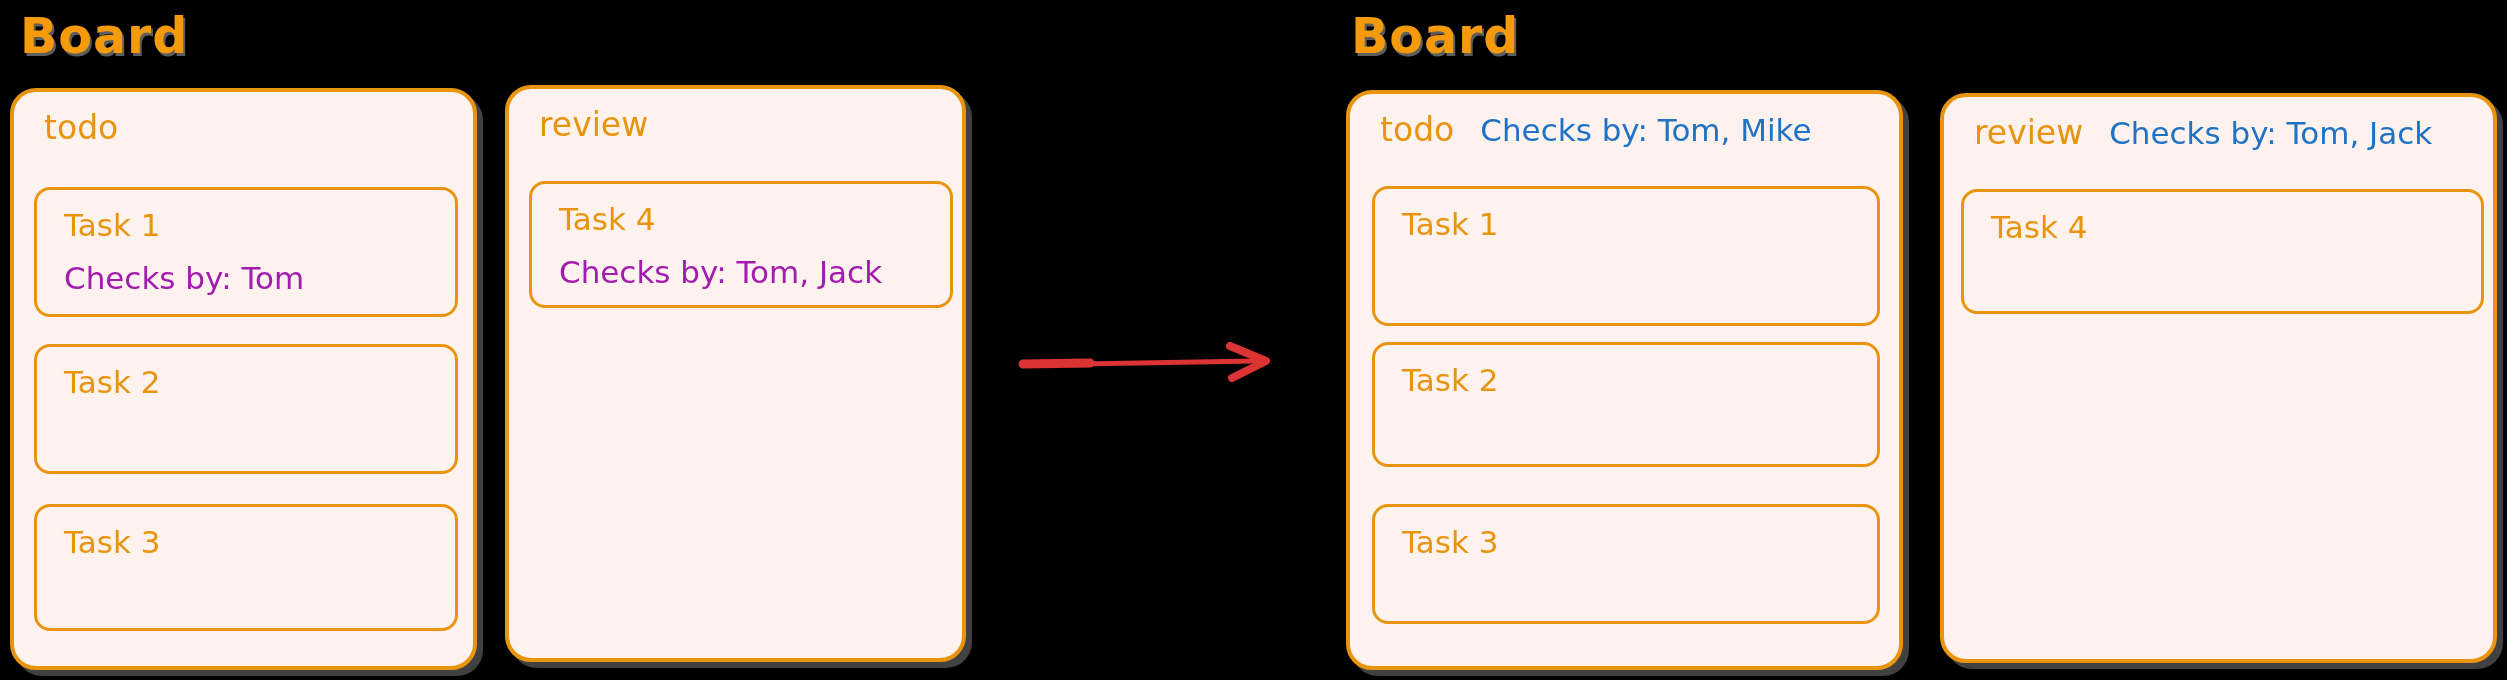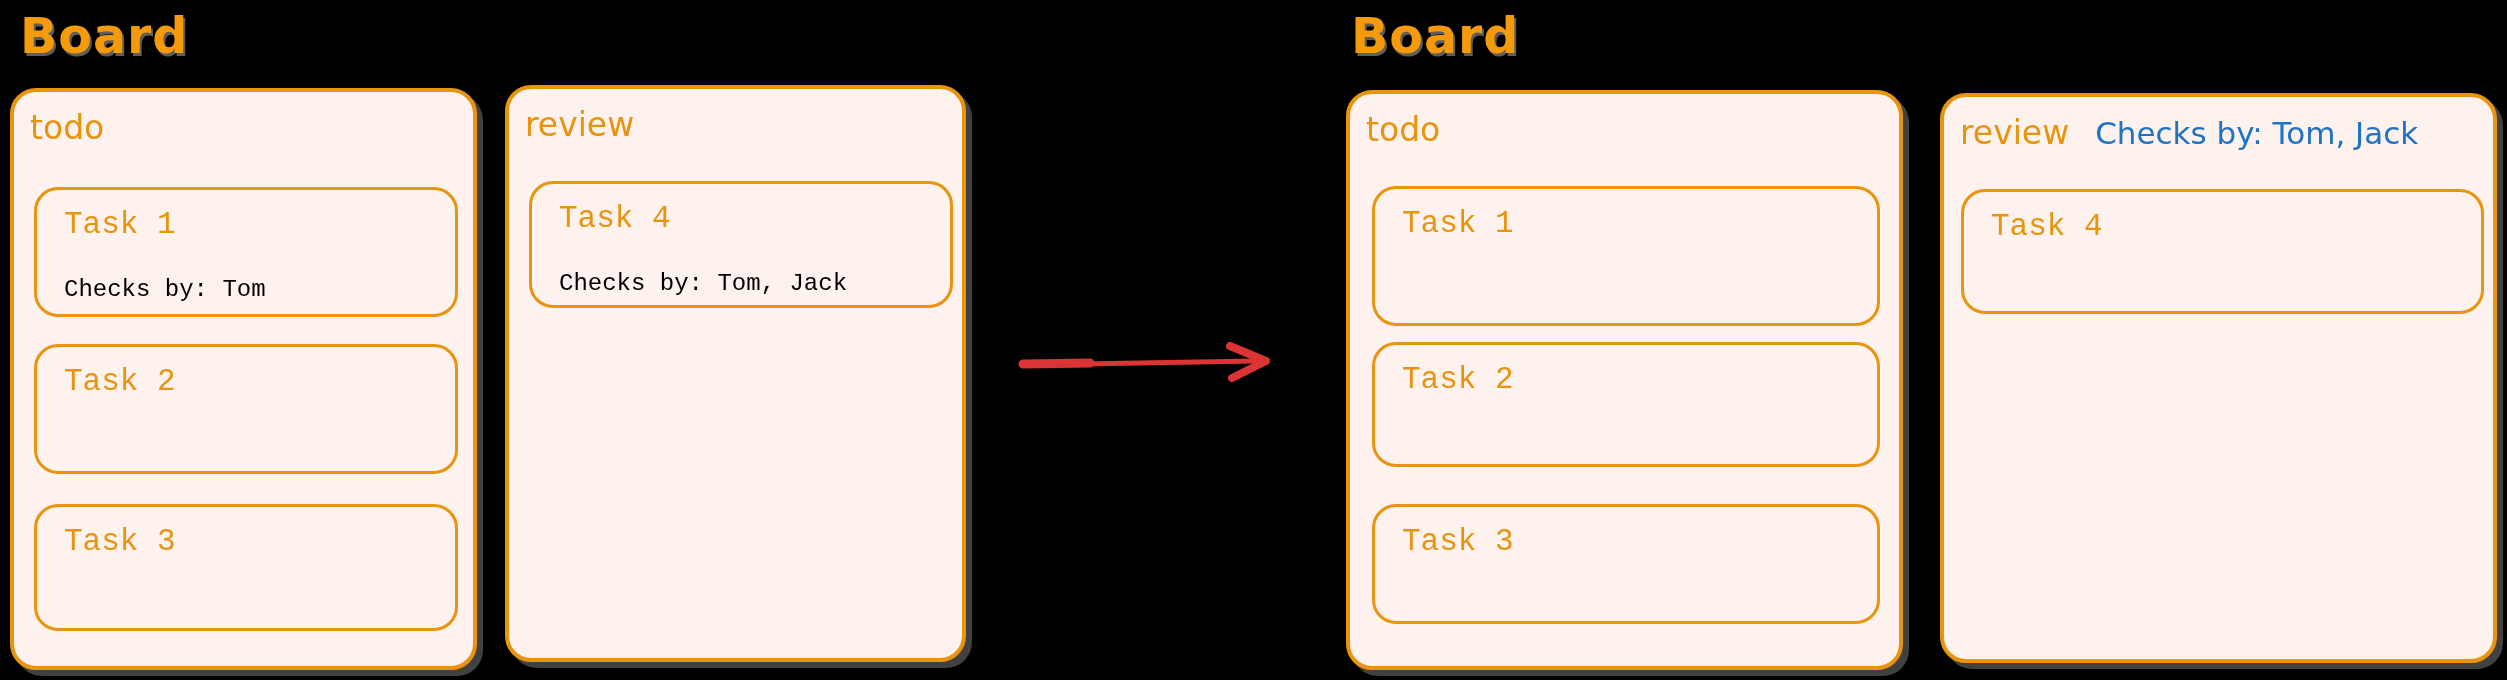--- a/index.html
+++ b/index.html
@@ -30,41 +30,40 @@
     box-shadow: 6px 6px 0 rgba(130,130,130,0.5);
     box-sizing: border-box;
   }
   .c11 { left: 10px;   top: 88px; width: 467px; height: 582px; }
   .c12 { left: 505px;  top: 85px; width: 461px; height: 577px; }
   .c21 { left: 1346px; top: 90px; width: 557px; height: 580px; }
   .c22 { left: 1940px; top: 93px; width: 557px; height: 570px; }
 
   .col-header {
     position: absolute;
-    left: 16px; top: 16px; right: 16px;
+    left: 30px; top: 16px; right: 16px;
     display: flex;
     align-items: baseline;
     gap: 26px;
     white-space: nowrap;
   }
   .col-name   { font-size: 33px; color: #e8940f; }
   .col-checks { font-size: 31px; color: #1f72c4; }
 
   .card {
     position: absolute;
     background: #fdf2ed;
     border: 3px solid #e8940f;
-    border-radius: 24px;
+    border-radius: 16px;
     box-sizing: border-box;
     padding: 17px 26px 0 27px;
     overflow: hidden;
-    font-family: Liberation Mono, monospace;
   }
   .card-title  { font-size: 31px; color: #e8940f; white-space: nowrap; }
-  .card-checks { font-size: 24px; color: #000000; margin-top: 34px; white-space: nowrap; }
+  .card-checks { font-size: 31px; color: #a21caf; margin-top: 17px; white-space: nowrap; }
 
   
   .c11 .card { left: 20px; width: 424px; }
   .c11 .k1 { top: 95px;  height: 130px; }
   .c11 .k2 { top: 252px; height: 130px; }
   .c11 .k3 { top: 412px; height: 127px; }
   
   .c12 .k4 { left: 20px; top: 92px; width: 424px; height: 127px; }
 
   
@@ -120,20 +119,21 @@
   <path d="M218 6 L254 21 L220 38" fill="none" stroke="#dc3434" stroke-width="8" stroke-linecap="round" stroke-linejoin="round"></path>
   <path d="M233 13 L254 21 L235 31" fill="none" stroke="#dc3434" stroke-width="6" stroke-linecap="round" stroke-linejoin="round"></path>
 </svg>
 
 <section>
   <div class="board-title bt-after">Board</div>
 
   <div class="column c21">
     <div class="col-header">
       <span class="col-name">todo</span>
+      <span class="col-checks">Checks by: Tom, Mike</span>
     </div>
     <div class="card k1">
       <div class="card-title">Task 1</div>
     </div>
     <div class="card k2">
       <div class="card-title">Task 2</div>
     </div>
     <div class="card k3">
       <div class="card-title">Task 3</div>
     </div>

